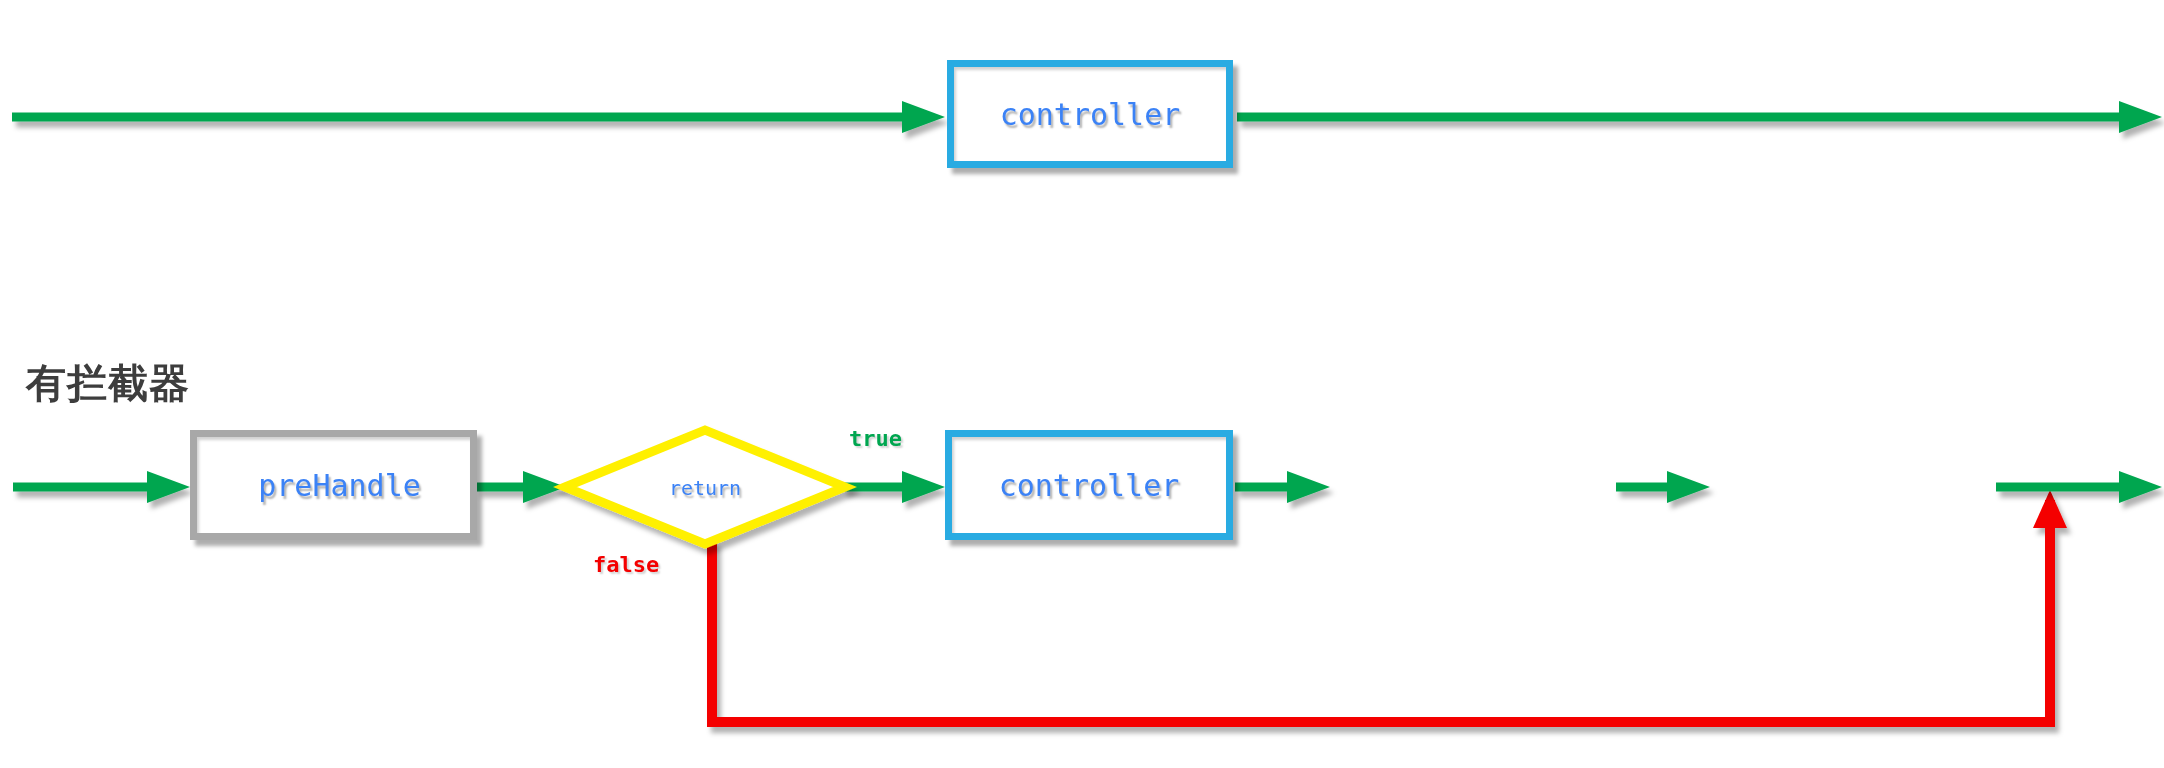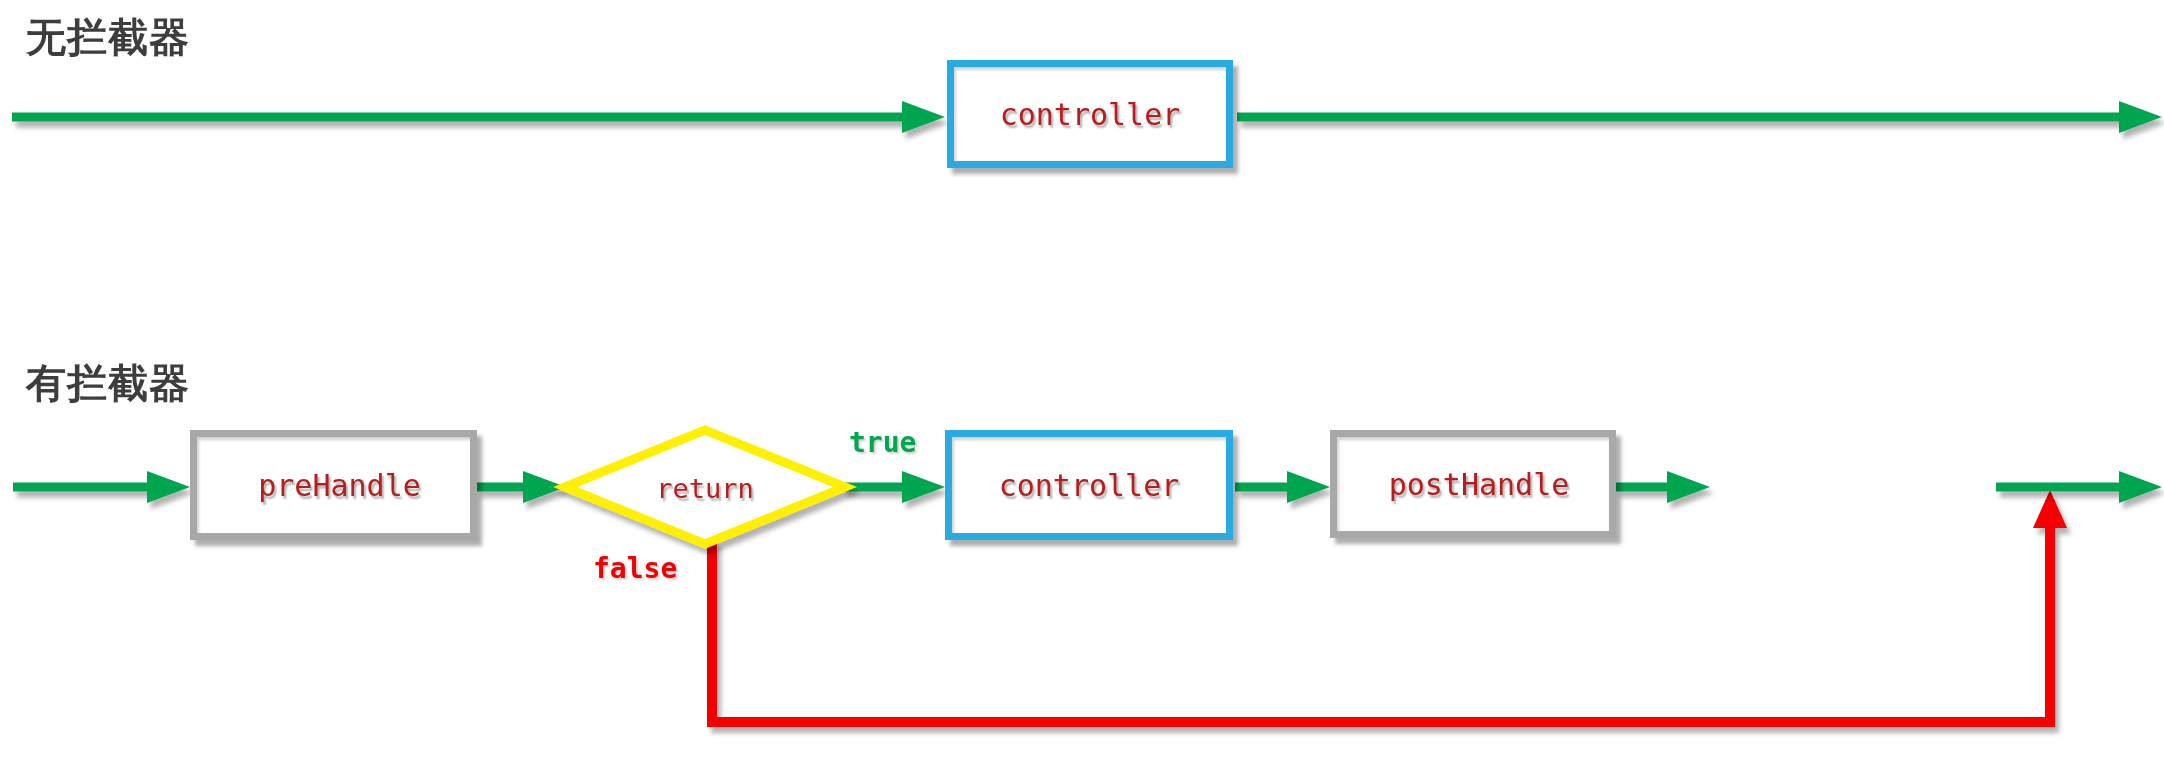--- a/index.html
+++ b/index.html
@@ -21,29 +21,29 @@
 
   .node-box{
     position:absolute;box-sizing:border-box;background:#ffffff;
     display:flex;align-items:center;justify-content:center;
     box-shadow:5px 6px 4px rgba(0,0,0,0.32), inset 2px 3px 3px rgba(0,0,0,0.18);
   }
   .blue-box{border:7px solid #29abe2;}
   .gray-box{border:7px solid #a8a8a8;padding-left:12px;}
 
   .code-label{
-    font-family:"DejaVu Sans Mono",monospace;color:#b91c1c;
+    font-family:"DejaVu Sans Mono",monospace;color:#3b82f6;
     text-shadow:2px 3px 2px rgba(0,0,0,0.30);white-space:nowrap;text-align:right;
   }
   .lbl-30{font-size:30px;}
-  .lbl-24{font-size:27px;}
+  .lbl-24{font-size:20px;}
 
   .branch-label{
     position:absolute;font-family:"DejaVu Sans Mono",monospace;
-    font-weight:bold;font-size:28px;white-space:nowrap;
+    font-weight:bold;font-size:22px;white-space:nowrap;
     text-shadow:2px 2px 2px rgba(0,0,0,0.18);
   }
   #label-true{left:849px;top:426px;color:#00a650;}
   #label-false{left:593px;top:552px;color:#f40000;}
 
   .diamond-label{
     position:absolute;left:565px;top:432px;width:280px;height:112px;
     display:flex;align-items:center;justify-content:center;
   }
 </style>
@@ -94,40 +94,36 @@
       <polygon points="1710,487 1667,471 1667,503" fill="#00a650"></polygon>
     </g>
     <g filter="url(#ds)">
       <line x1="1996" y1="487" x2="2126" y2="487" stroke="#00a650" stroke-width="9"></line>
       <polygon points="2162,487 2119,471 2119,503" fill="#00a650"></polygon>
     </g>
 
     <polygon points="565,487 705,430 845,487 705,544" fill="#ffffff" stroke="#fff000" stroke-width="9" stroke-linejoin="miter" filter="url(#ds)"></polygon>
   </svg>
 
-  <div class="section-title" id="title-no-interceptor">无拦截器</div>
   <div class="section-title" id="title-with-interceptor">有拦截器</div>
 
   <div class="node-box blue-box" style="left:947px;top:60px;width:286px;height:108px;">
     <span class="code-label lbl-30">controller</span>
   </div>
 
   <div class="node-box gray-box" style="left:190px;top:430px;width:287px;height:110px;">
     <span class="code-label lbl-30">preHandle</span>
   </div>
 
   <div class="diamond-label">
     <span class="code-label lbl-24">return</span>
   </div>
 
   <div class="node-box blue-box" style="left:945px;top:430px;width:288px;height:110px;">
     <span class="code-label lbl-30">controller</span>
   </div>
 
-  <div class="node-box gray-box" style="left:1330px;top:430px;width:286px;height:108px;">
-    <span class="code-label lbl-30">postHandle</span>
-  </div>
 
 
   <div class="branch-label" id="label-true">true</div>
   <div class="branch-label" id="label-false">false</div>
 
 </div>
 
 </body></html>

